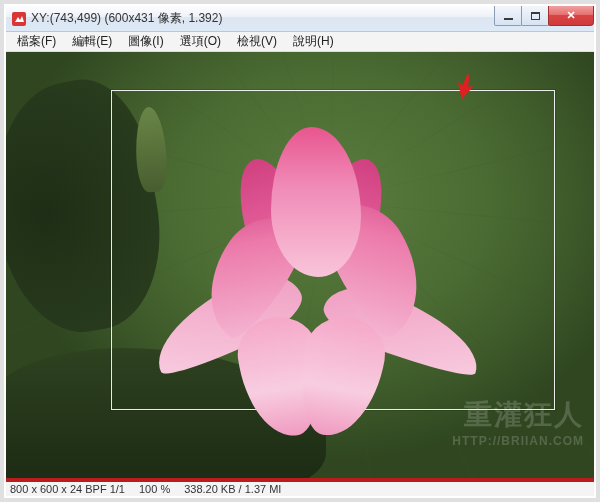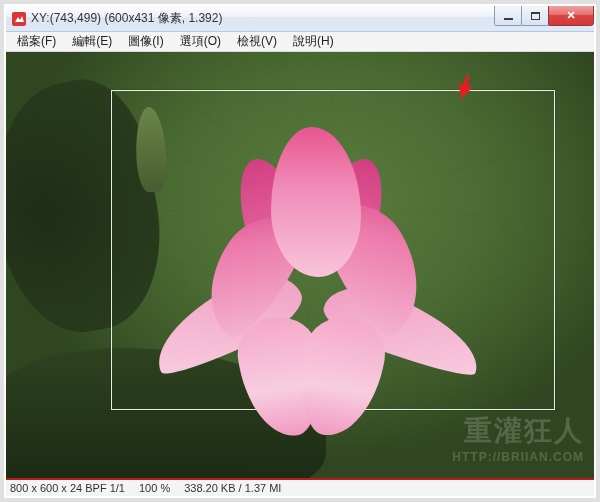--- a/index.html
+++ b/index.html
@@ -40,25 +40,25 @@
 .p-right2 { left:175px; top:195px; width:165px; height:55px; transform: rotate(20deg); border-radius: 30% 70% 60% 40% / 60% 80% 20% 40%; background: linear-gradient(-30deg, #f8cde0, #f09bc0); z-index:2; }
 .p-bottom1 { left:95px; top:210px; width:80px; height:120px; transform: rotate(-8deg); border-radius: 50% 50% 40% 60% / 30% 30% 70% 70%; background: linear-gradient(to bottom, #f5a8c8, #f8cde0 60%, #f09bc0); z-index:4; }
 .p-bottom2 { left:155px; top:210px; width:80px; height:120px; transform: rotate(10deg); border-radius: 50% 50% 60% 40% / 30% 30% 70% 70%; background: linear-gradient(to bottom, #f5a8c8, #f8cde0 60%, #f09bc0); z-index:4; }
 .p-back1 { left:95px; top:50px; width:60px; height:110px; transform: rotate(-18deg); background: linear-gradient(to bottom, #d14080, #ec6fa8); z-index:1; border-radius: 50% 50% 50% 50% / 70% 70% 30% 30%; }
 .p-back2 { left:175px; top:50px; width:60px; height:110px; transform: rotate(18deg); background: linear-gradient(to bottom, #d14080, #ec6fa8); z-index:1; border-radius: 50% 50% 50% 50% / 70% 70% 30% 30%; }
 
 .selection-rect { position: absolute; border: 1px solid rgba(255,255,255,0.9); box-shadow: 0 0 0 1px rgba(0,0,0,0.15); }
 
 .red-arrow { position: absolute; }
 
-.watermark { position:absolute; right:10px; bottom:14px; text-align:right; color: rgba(255,255,255,0.18); font-weight:bold; pointer-events:none; }
+.watermark { position:absolute; right:10px; bottom:30px; text-align:right; color: rgba(255,255,255,0.18); font-weight:bold; pointer-events:none; }
 .watermark .wm-main { font-size:28px; letter-spacing:2px; }
 .watermark .wm-sub { font-size:12px; letter-spacing:1px; }
 
-.statusbar { height: 18px; background: #f4f4f4; border-top: 2px solid #b91c1c; display: flex; align-items: center; padding: 0 4px; font-size: 11px; color: #333; white-space: nowrap; }
+.statusbar { height: 18px; background: #f4f4f4; border-top: 4px solid #b91c1c; display: flex; align-items: center; padding: 0 4px; font-size: 11px; color: #333; white-space: nowrap; }
 .statusbar .seg { margin-right: 14px; }
 </style>
 </head>
 <body>
 
 <div class="outer-frame">
   <div class="window">
 
     <div class="titlebar">
       <span class="titlebar-icon">

